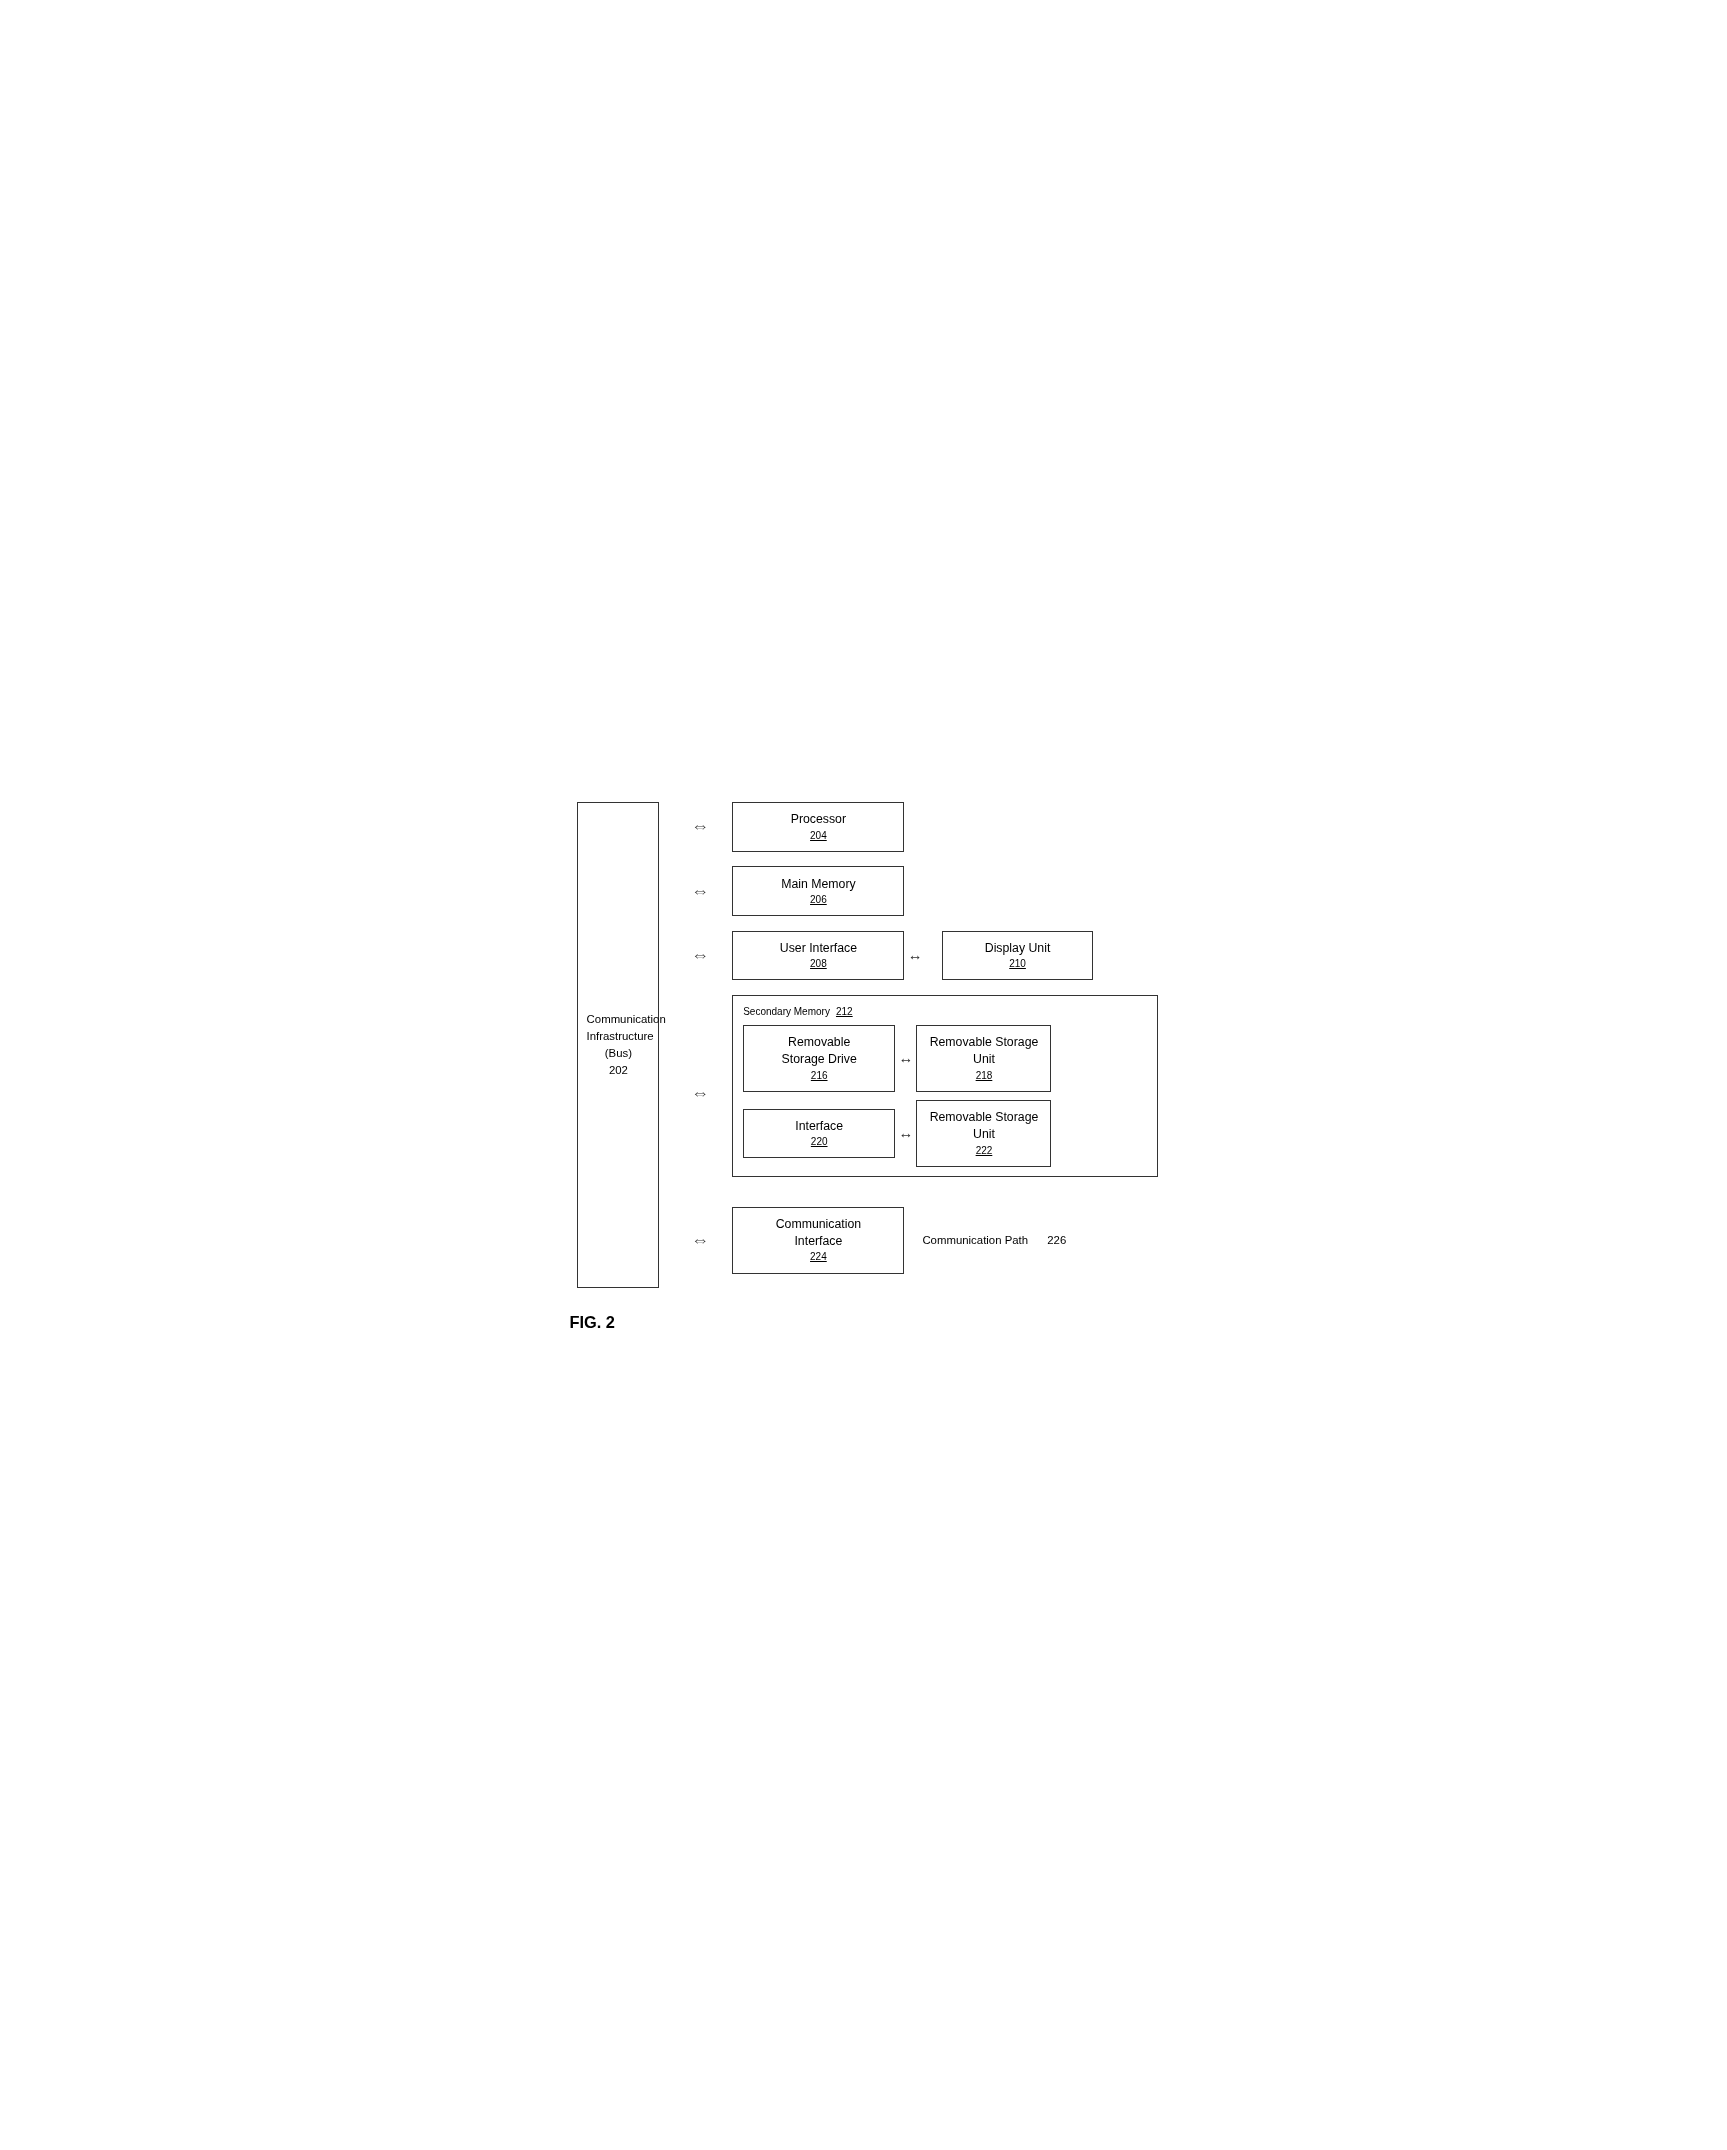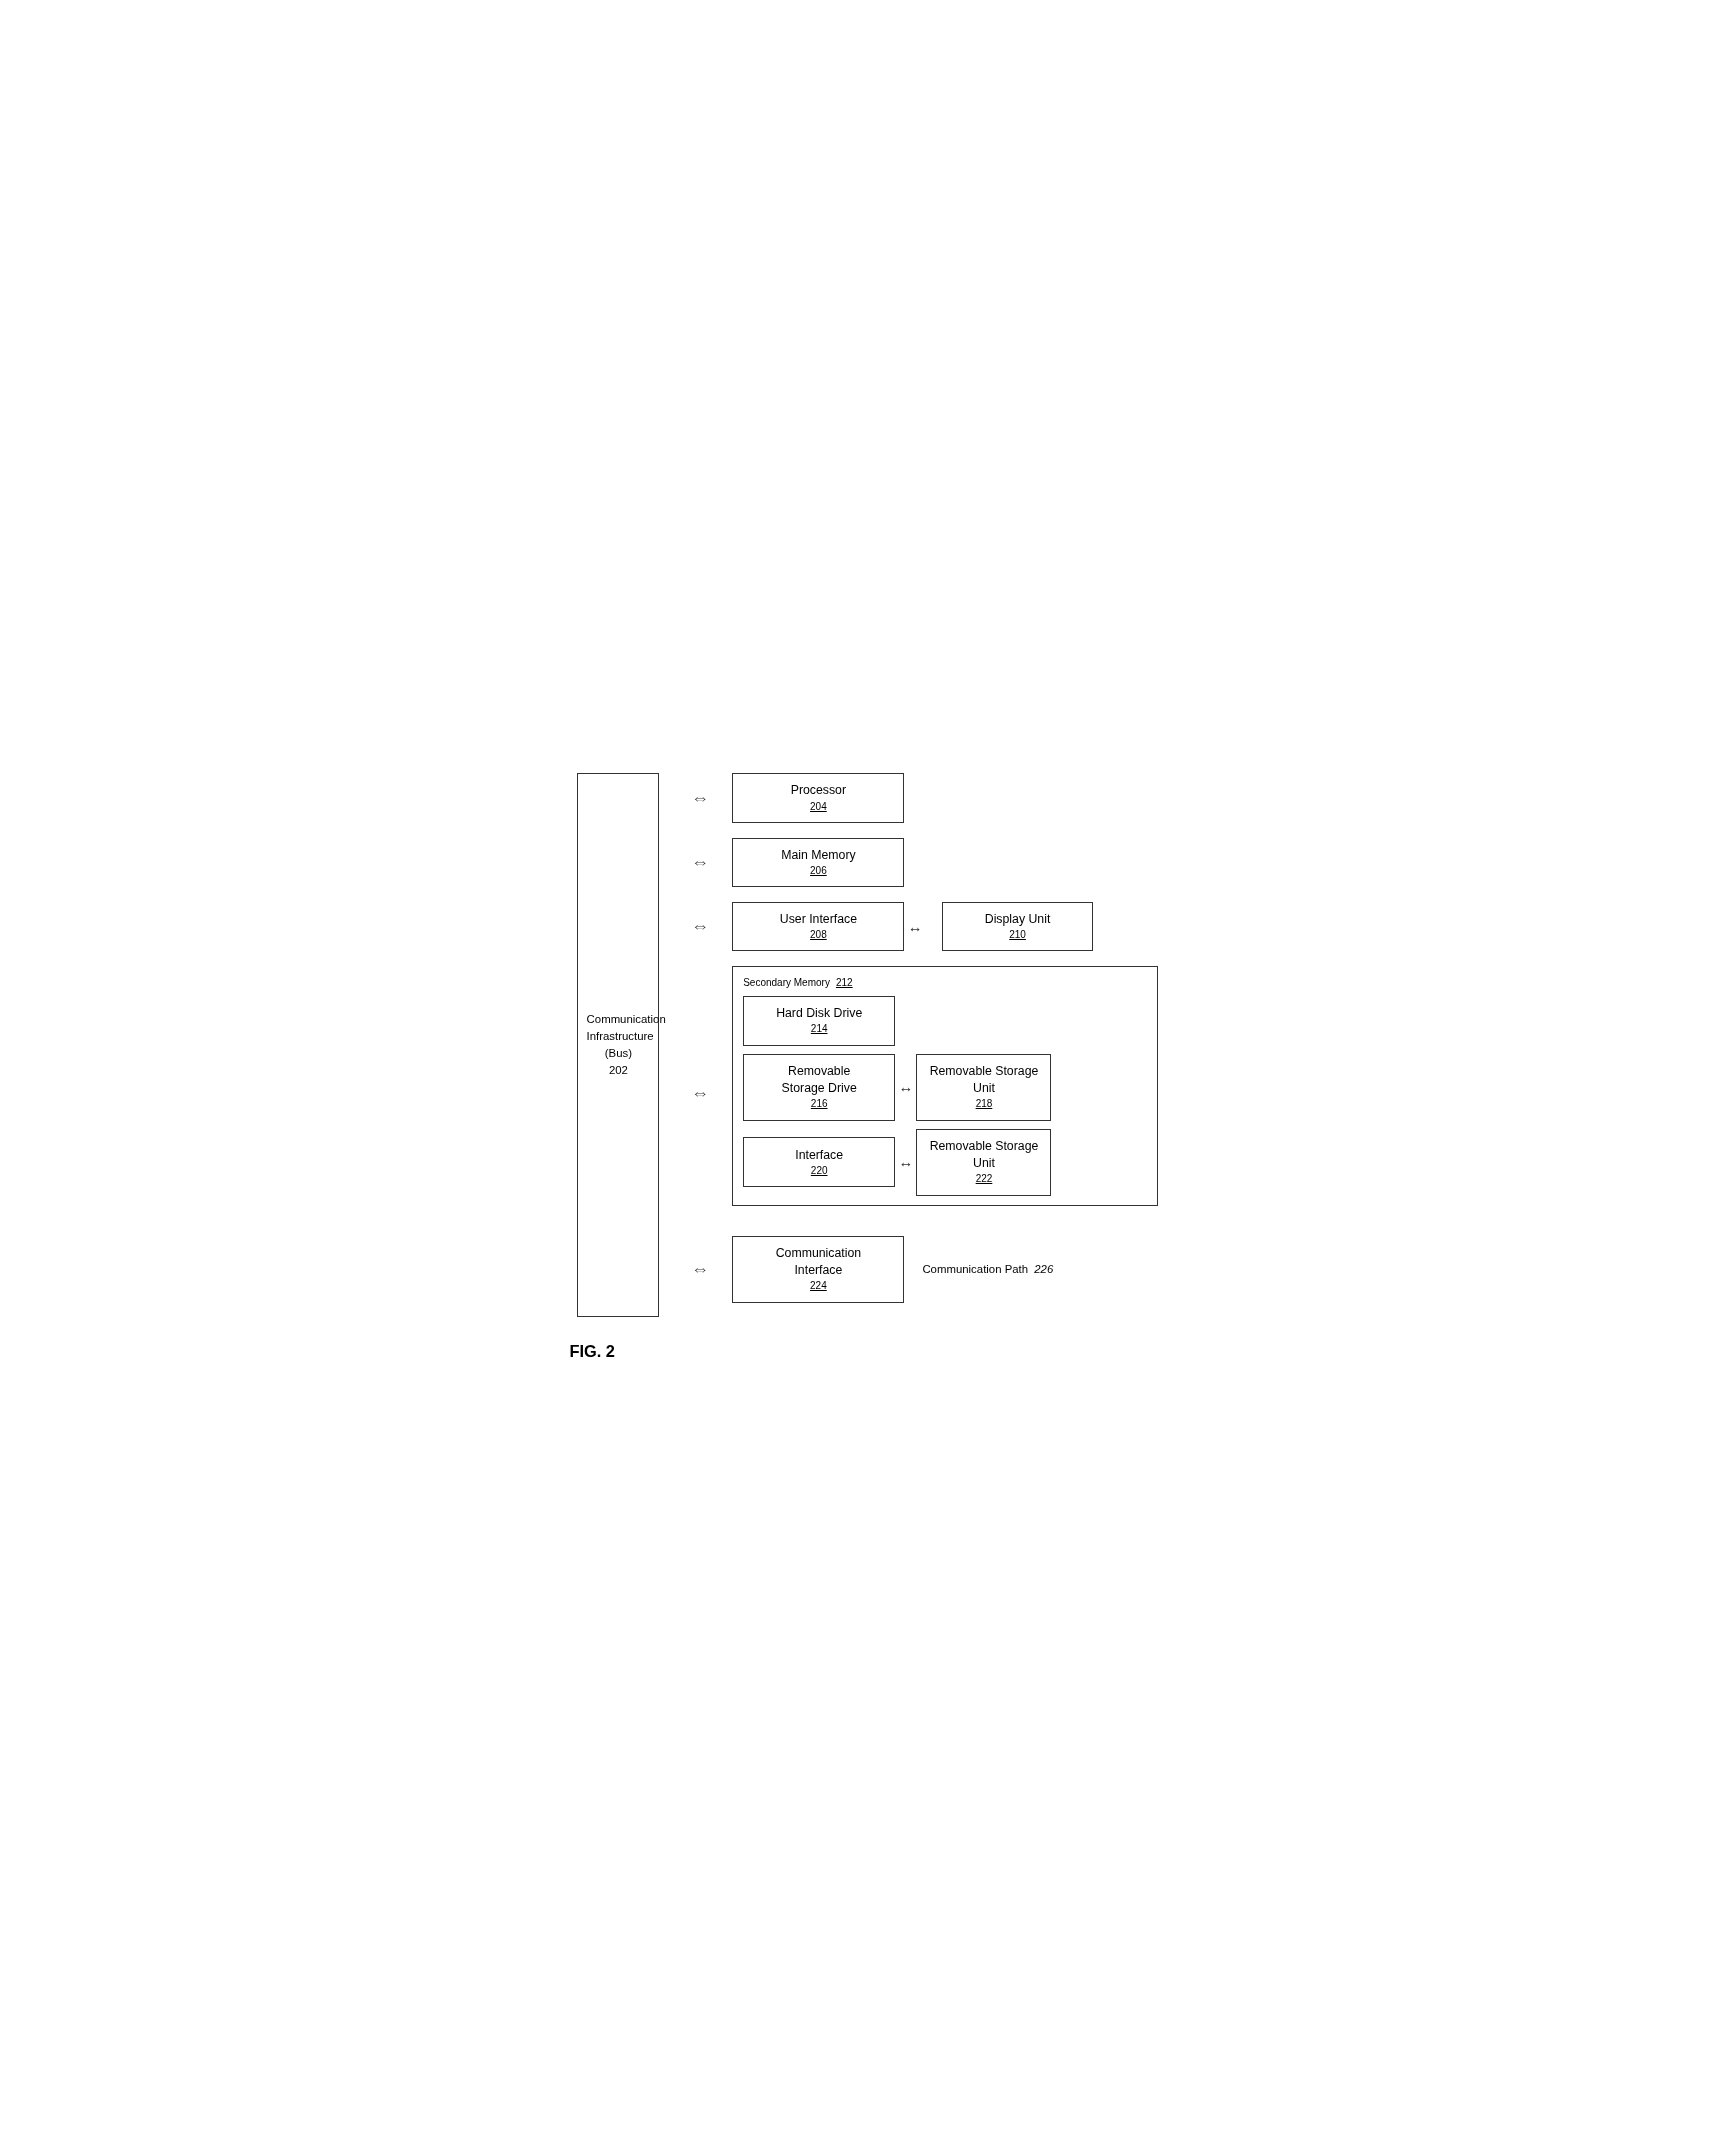--- a/index.html
+++ b/index.html
@@ -196,26 +196,20 @@
           <span class="arrow-bidir">⇔</span>
         </div>
         <div style="flex:1;">
           <div class="secondary-memory-outer">
             <div class="secondary-memory-title">
               <span>Secondary Memory</span>
               <span class="num" style="display:inline; margin-left:3.3px;">212</span>
             </div>
             <div class="sm-inner-items">
 
-              <div class="sm-row">
-                <div class="box" style="width:152px;">
-                  <span class="label">Hard Disk Drive</span>
-                  <span class="num">214</span>
-                </div>
-              </div>
 
               <div class="sm-row">
                 <div class="box" style="width:152px;">
                   <span class="label">Removable<br>Storage Drive</span>
                   <span class="num">216</span>
                 </div>
                 <div class="h-arrow">↔</div>
                 <div class="box" style="width:135px;">
                   <span class="label">Removable Storage<br>Unit</span>
                   <span class="num">218</span>
@@ -244,21 +238,21 @@
           <span class="arrow-bidir">⇔</span>
         </div>
         <div class="box center-box">
           <span class="label">Communication<br>Interface</span>
           <span class="num">224</span>
         </div>
         <div class="h-arrow" style="font-size:11.4px; margin-left:6.5px;">
         </div>
         <div style="margin-left:8.2px; font-size:11.4px; align-self:center;">
           <span>Communication Path</span>
-          <span style="margin-left:3px;font-style:italic;">226</span>
+          <span style="margin-left:16px;">226</span>
         </div>
       </div>
 
     </div>
   </div>
 
   <div class="fig-caption">
     <span>FIG. 2</span>
   </div>
 </div>

